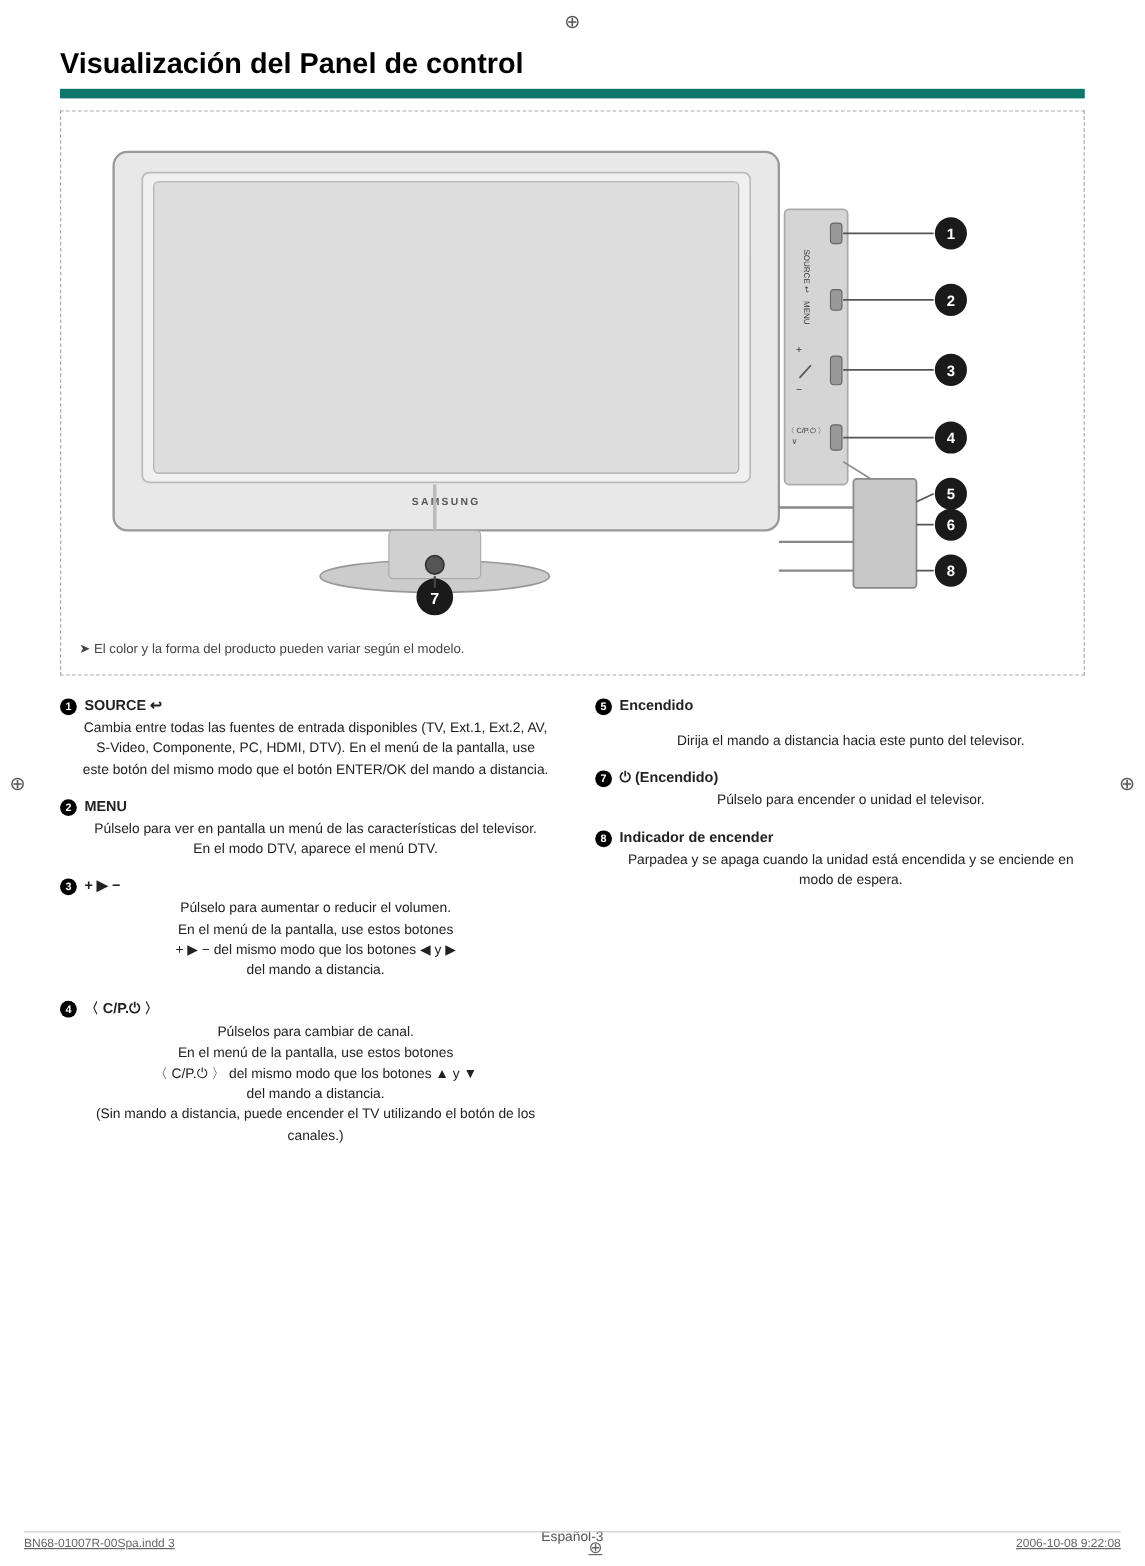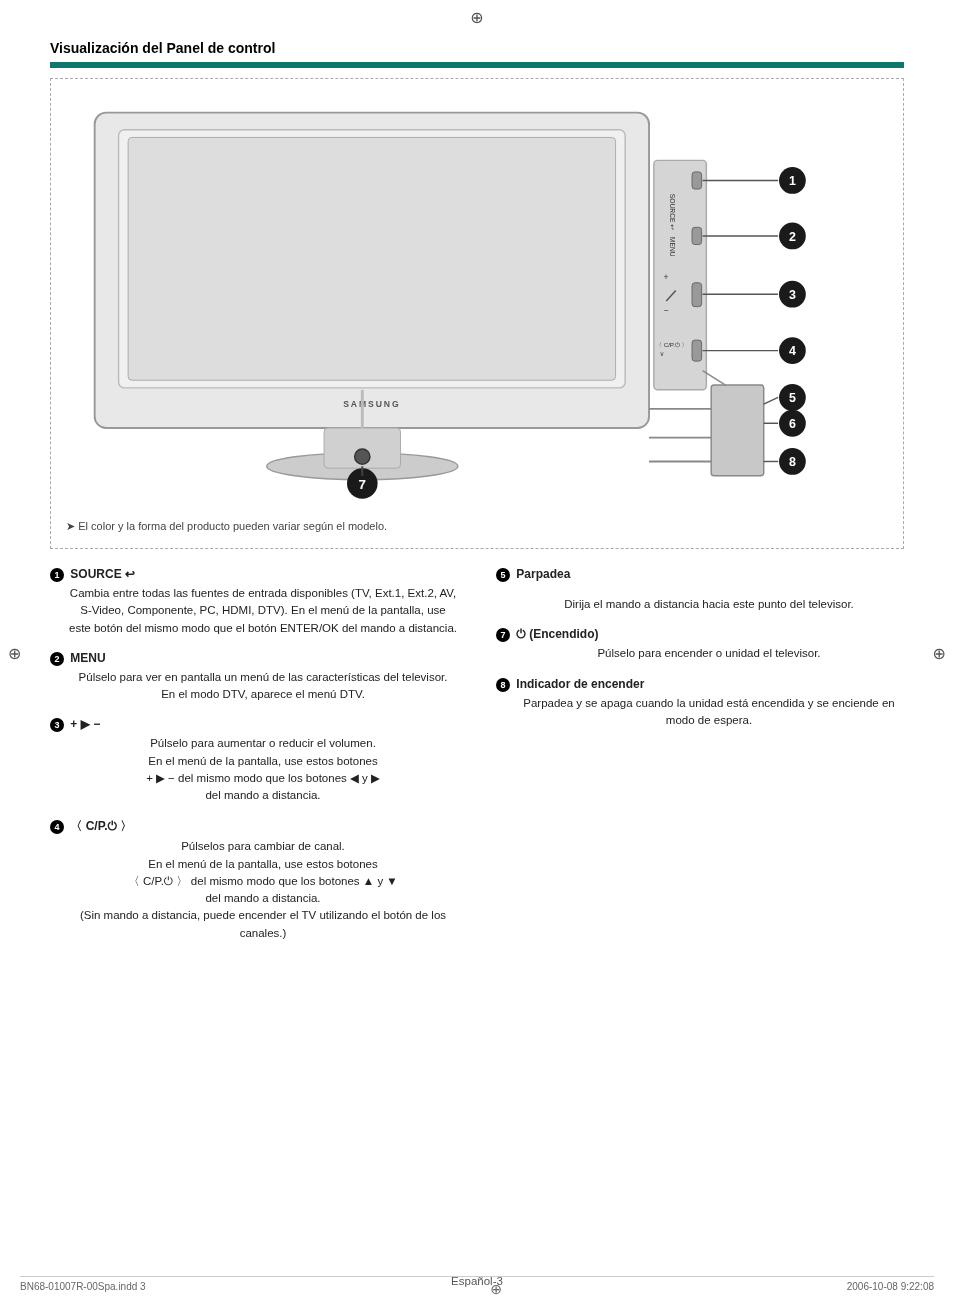--- a/index.html
+++ b/index.html
@@ -42,26 +42,26 @@
     
     .main-content {
       position: absolute;
       top: 40px;
       left: 50px;
       right: 50px;
     }
 
     
     .page-title {
-      font-size: 14px;
+      font-size: 24px;
       font-weight: bold;
       color: #000;
       margin-bottom: 10px;
       padding-bottom: 6px;
-      border-bottom: 6px solid #0f766e;
+      border-bottom: 8px solid #0f766e;
     }
 
     
     .diagram-container {
       border: 1px dashed #aaa;
       padding: 15px;
       margin-bottom: 18px;
       position: relative;
     }
 
@@ -136,20 +136,21 @@
       position: absolute;
       bottom: 8px;
       left: 20px;
       right: 20px;
       display: flex;
       justify-content: space-between;
       font-size: 10px;
       color: #666;
       border-top: 1px solid #ccc;
       padding-top: 4px;
+      text-decoration: underline;
     }
 
     .reg-mark {
       font-size: 14px;
     }
   </style>
 </head>
 <body>
 
 <div class="reg-mark-top">⊕</div>
@@ -292,21 +293,21 @@
         </div>
       </div>
 
     </div>
 
     <div>
 
       <div class="desc-item">
         <div class="desc-title">
           <span class="num-badge">5</span>
-          <span>Parpadea</span>
+          <span>Encendido</span>
         </div>
       </div>
 
       <div class="desc-item">
         <div class="desc-body">Dirija el mando a distancia hacia este punto del televisor.</div>
       </div>
 
       <div class="desc-item">
         <div class="desc-title">
           <span class="num-badge">7</span>

